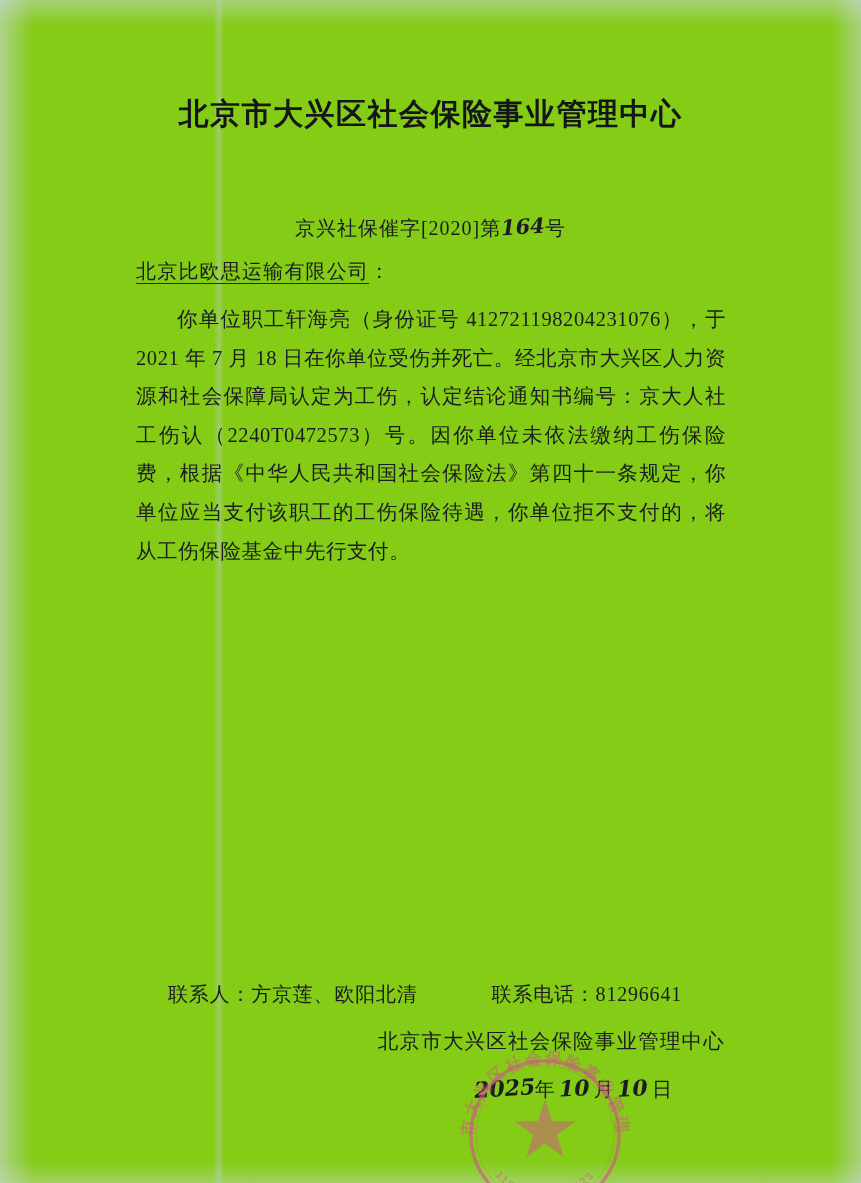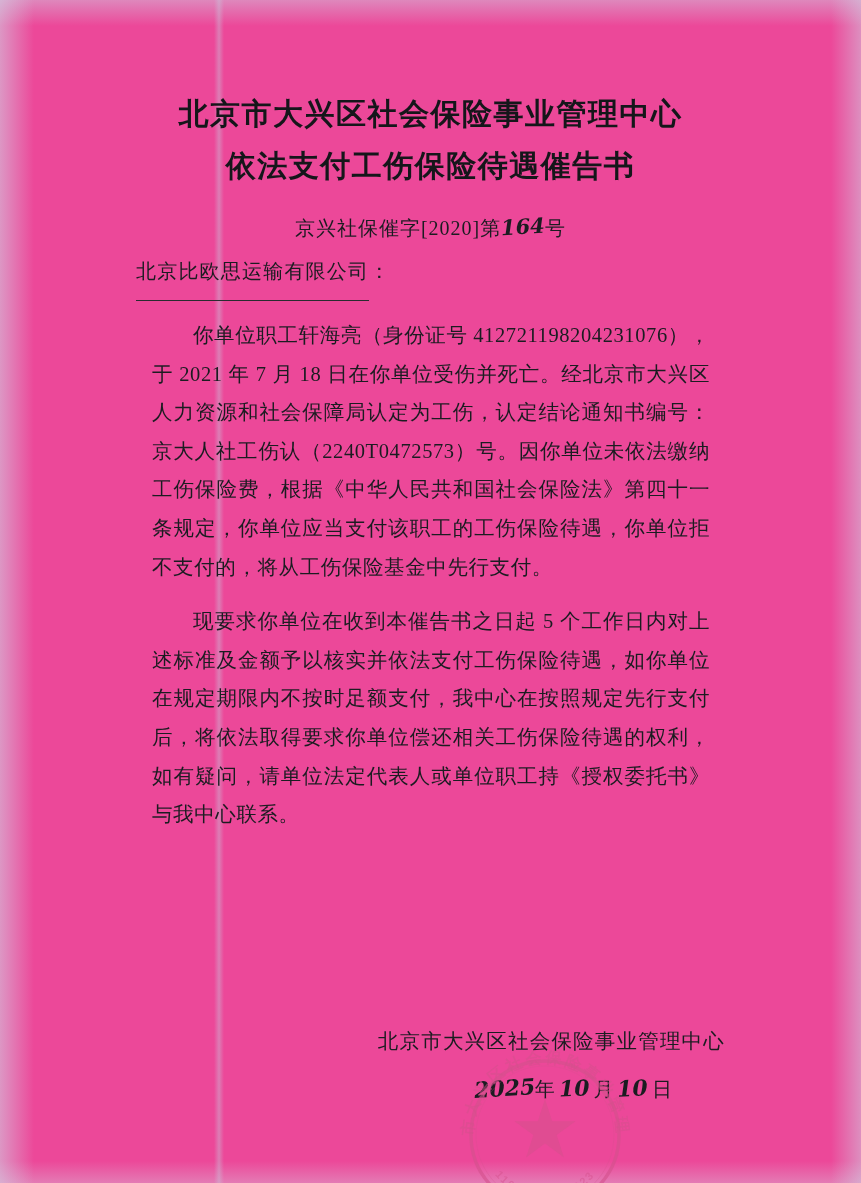--- a/index.html
+++ b/index.html
@@ -4,21 +4,21 @@
 <style>
   html, body {
     margin: 0;
     padding: 0;
     background: #ffffff;
   }
   .page {
     position: relative;
     width: 861px;
     height: 1183px;
-    background: #ec4899;
+    background: #84cc16;
     overflow: hidden;
     font-family: "Liberation Serif", "DejaVu Serif", serif;
     color: #17181c;
   }
   
   .scan-tint {
     position: absolute;
     inset: 0;
     pointer-events: none;
     background:
@@ -77,37 +77,37 @@
   .recipient {
     position: absolute;
     top: 258px;
     left: 136px;
     font-size: 20px;
     letter-spacing: 1.2px;
     color: #1b1c21;
   }
   .recipient .org {
     border-bottom: 1.4px solid #2a2b30;
-    padding-bottom: 18px;
+    padding-bottom: 1px;
   }
 
   .body {
     position: absolute;
     top: 300px;
     left: 136px;
     width: 590px;
     font-size: 20.5px;
     line-height: 38.6px;
     letter-spacing: 0.6px;
     text-align: justify;
     text-justify: inter-character;
     color: #1b1c21;
   }
   .body p {
-    margin: 16px;
+    margin: 0;
   }
   .body p.indent {
     text-indent: 41px;
   }
 
   .contact-row {
     position: absolute;
     top: 981px;
     left: 136px;
     width: 600px;
@@ -169,36 +169,37 @@
 </head>
 <body>
 
 <div class="page">
 
   <div class="scan-tint"></div>
   <div class="scan-fold"></div>
 
   <div class="title-block">
     <div class="title-line">北京市大兴区社会保险事业管理中心</div>
-    <div class="title-line">依法支付工伤保险待遇催告书</div>
   </div>
 
   <div class="doc-number">
     <span>京兴社保催字[2020]第</span><span class="handwritten-num">164</span><span>号</span>
   </div>
 
   <div class="recipient">
     <span class="org">北京比欧思运输有限公司</span><span>：</span>
   </div>
 
   <div class="body">
     <p class="indent">你单位职工轩海亮（身份证号 412721198204231076），于 2021 年 7 月 18 日在你单位受伤并死亡。经北京市大兴区人力资源和社会保障局认定为工伤，认定结论通知书编号：京大人社工伤认（2240T0472573）号。因你单位未依法缴纳工伤保险费，根据《中华人民共和国社会保险法》第四十一条规定，你单位应当支付该职工的工伤保险待遇，你单位拒不支付的，将从工伤保险基金中先行支付。</p>
-    <p class="indent">现要求你单位在收到本催告书之日起 5 个工作日内对上述标准及金额予以核实并依法支付工伤保险待遇，如你单位在规定期限内不按时足额支付，我中心在按照规定先行支付后，将依法取得要求你单位偿还相关工伤保险待遇的权利，如有疑问，请单位法定代表人或单位职工持《授权委托书》与我中心联系。</p>
-  </div>
-
+  </div>
+
+  <div class="contact-row">
+    <span class="contact-person"><span>联系人：</span><span>方京莲、欧阳北清</span></span><span class="contact-phone"><span>联系电话：</span><span>81296641</span></span>
+  </div>
 
   <div class="signer">北京市大兴区社会保险事业管理中心</div>
 
   <div class="sign-date">
     <span class="hw y">2025</span><span>年</span><span class="hw m">10</span><span>月</span><span class="hw d">10</span><span>日</span>
   </div>
 
   <div class="seal">
     <svg width="196" height="196" viewBox="0 0 196 196">
       <defs>

